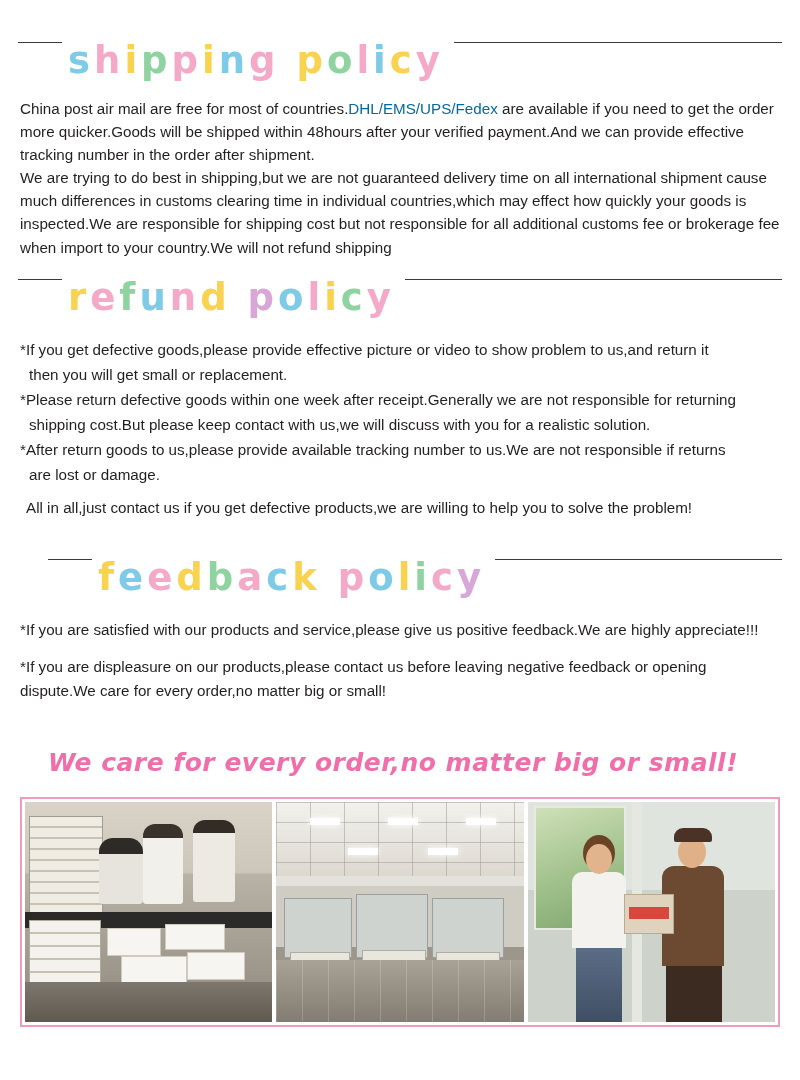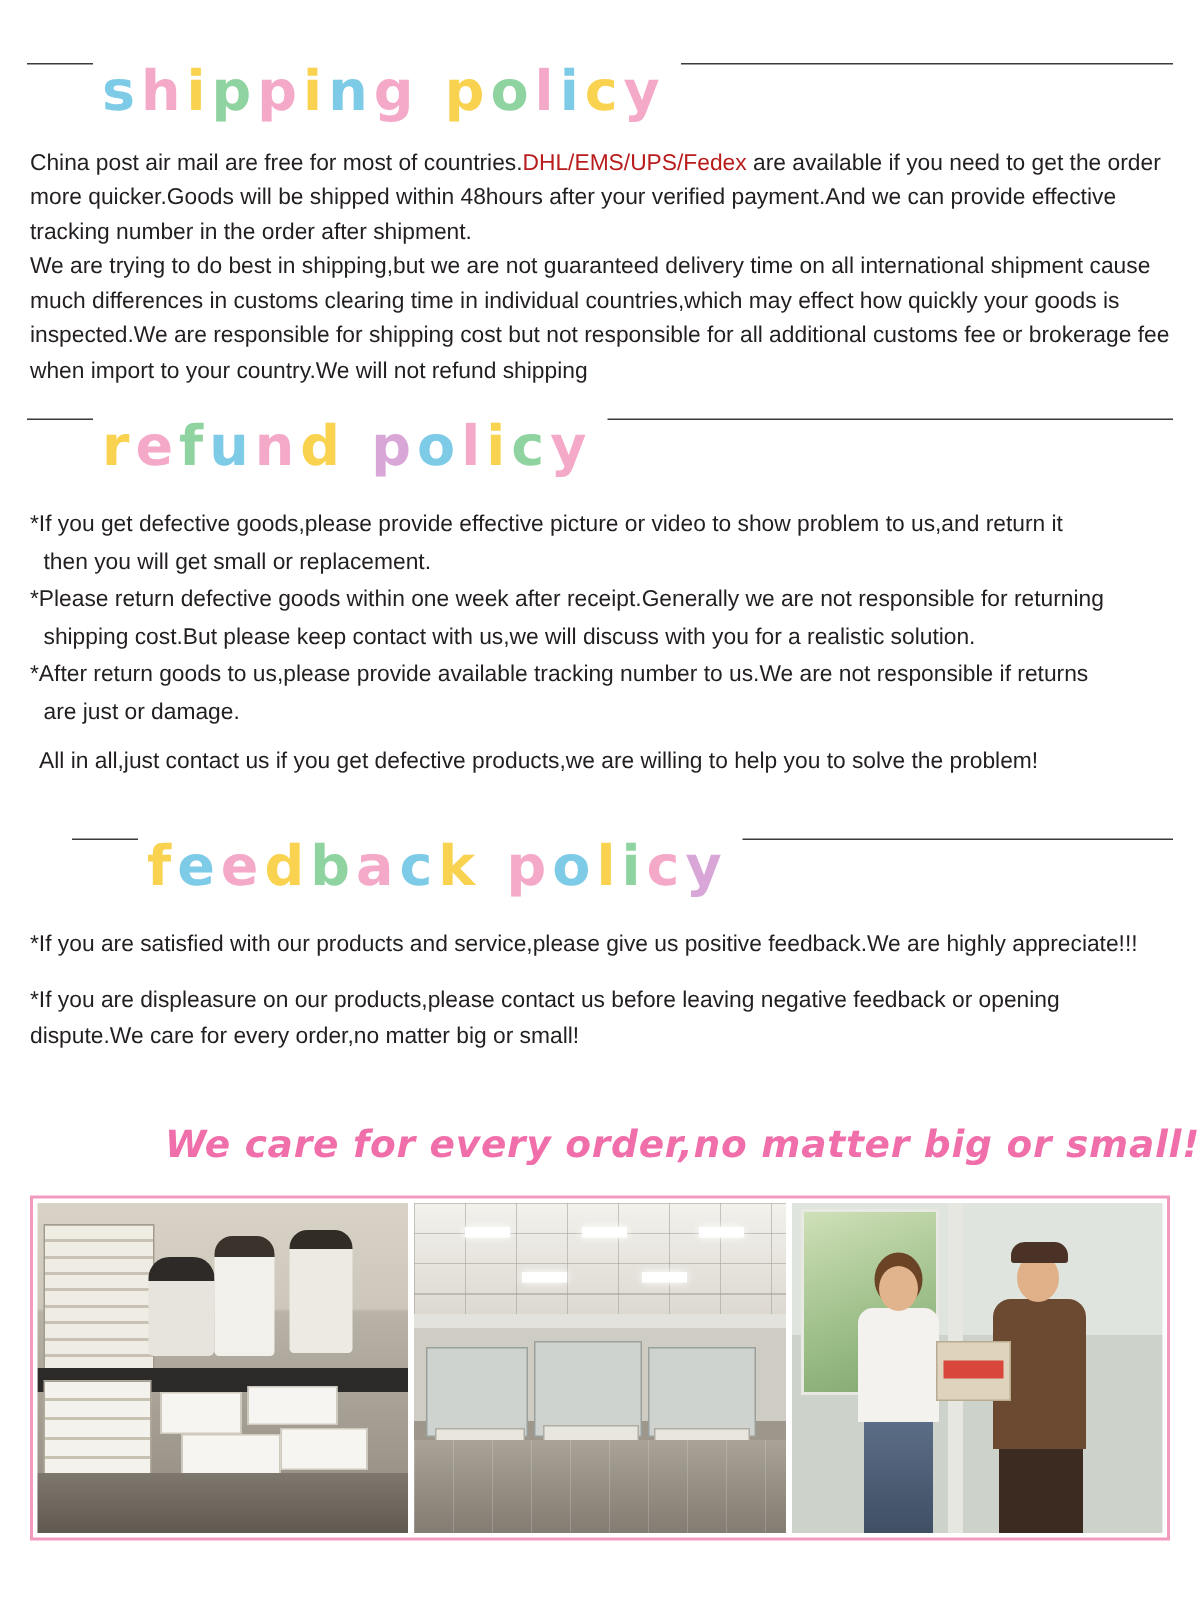--- a/index.html
+++ b/index.html
@@ -48,47 +48,48 @@
 
   
   .body-text {
     font-size: 15.2px;
     line-height: 1.52;
     padding: 0 20px;
     box-sizing: border-box;
     color: #231f20;
   }
   .body-text p { margin: 0; }
-  .hl { color: #b91c1c; }
+  .hl { color: #0369a1; }
 
   .list-block {
     font-size: 15.2px;
     line-height: 1.52;
     padding: 0 20px;
     box-sizing: border-box;
   }
   .list-block p {
     margin: 0 0 2px 0;
   }
   .list-block .indent {
     padding-left: 9px;
   }
   .list-block .indent2 {
     padding-left: 6px;
   }
 
   
   .banner {
-    text-align: right;
+    text-align: left;
     font-family: "DejaVu Sans", sans-serif;
     font-style: italic;
     font-weight: bold;
     font-size: 25px;
     color: #f06ea9;
     letter-spacing: 0.5px;
+    margin-left: 48px;
   }
 
   
   .photo-strip {
     margin: 0 auto;
     width: 760px;
     height: 230px;
     border: 2px solid #f39bbf;
     box-sizing: border-box;
     display: flex;
@@ -244,21 +245,21 @@
     <div class="fancy-title"><span style="color: rgb(249, 210, 79);">r</span><span style="color: rgb(245, 169, 200);">e</span><span style="color: rgb(143, 212, 160);">f</span><span style="color: rgb(126, 203, 232);">u</span><span style="color: rgb(245, 169, 200);">n</span><span style="color: rgb(249, 210, 79);">d</span><span style="color: rgb(255, 255, 255);">&nbsp;</span><span style="color: rgb(216, 167, 216);">p</span><span style="color: rgb(126, 203, 232);">o</span><span style="color: rgb(245, 169, 200);">l</span><span style="color: rgb(249, 210, 79);">i</span><span style="color: rgb(143, 212, 160);">c</span><span style="color: rgb(245, 169, 200);">y</span></div>
     <div class="rule right"></div>
   </div>
 
   <div class="list-block" style="margin-top:22px;">
     <p>*If you get defective goods,please provide effective picture or video to show problem to us,and  return it</p>
     <p class="indent">then you will get small or replacement.</p>
     <p>*Please return defective goods within one week after receipt.Generally we are not responsible for returning</p>
     <p class="indent">shipping cost.But please keep contact with us,we will discuss with you for a realistic solution.</p>
     <p>*After return goods to us,please provide available tracking number to us.We are not responsible if returns</p>
-    <p class="indent">are just or damage.</p>
+    <p class="indent">are lost or damage.</p>
     <p class="indent2" style="margin-top:10px;">All in all,just contact us if you get defective products,we are willing to help you to solve the problem!</p>
   </div>
 
   <div class="section-head" style="margin-top:40px;padding-left:48px;">
     <div class="rule left"></div>
     <div class="fancy-title"><span style="color: rgb(249, 210, 79);">f</span><span style="color: rgb(126, 203, 232);">e</span><span style="color: rgb(245, 169, 200);">e</span><span style="color: rgb(249, 210, 79);">d</span><span style="color: rgb(143, 212, 160);">b</span><span style="color: rgb(245, 169, 200);">a</span><span style="color: rgb(126, 203, 232);">c</span><span style="color: rgb(249, 210, 79);">k</span><span style="color: rgb(255, 255, 255);">&nbsp;</span><span style="color: rgb(245, 169, 200);">p</span><span style="color: rgb(126, 203, 232);">o</span><span style="color: rgb(249, 210, 79);">l</span><span style="color: rgb(143, 212, 160);">i</span><span style="color: rgb(245, 169, 200);">c</span><span style="color: rgb(216, 167, 216);">y</span></div>
     <div class="rule right"></div>
   </div>
 
   <div class="list-block" style="margin-top:22px;">

